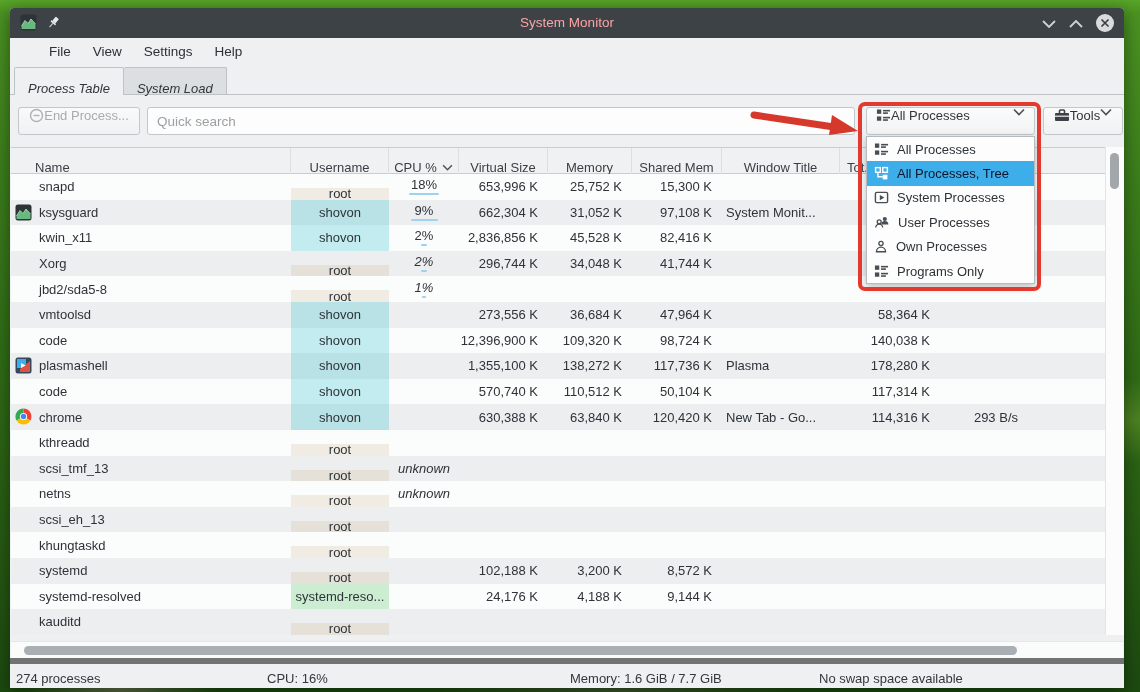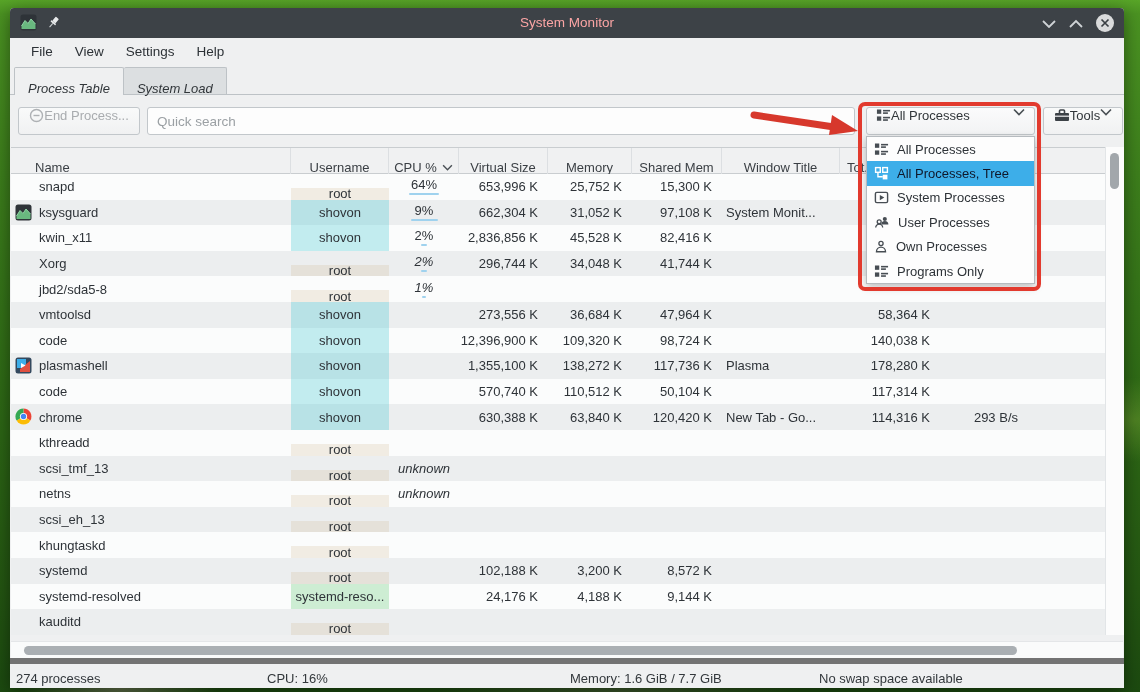--- a/index.html
+++ b/index.html
@@ -16,21 +16,21 @@
   #win{position:absolute;left:10px;top:8px;width:1114px;height:680px;background:#eff0f1;
        border-radius:4px 4px 0 0;box-shadow:0 4px 18px rgba(0,0,0,.45);}
   .titlebar{position:absolute;left:0;top:0;right:0;height:30px;background:#3d4247;border-radius:4px 4px 0 0;}
   .tb-left{position:absolute;left:10px;top:6px;display:flex;gap:9px;align-items:center;}
   .tb-title{position:absolute;left:0;right:0;top:0;height:30px;line-height:30px;text-align:center;
             color:#fca5a5;font-size:13.5px;}
   .tb-right{position:absolute;right:10px;top:5px;display:flex;gap:13px;align-items:center;height:20px;}
   .tb-btn{color:#cfd3d6;display:flex;align-items:center;cursor:default;}
   .close-circle{width:18px;height:18px;border-radius:50%;background:#dadbdc;display:flex;align-items:center;justify-content:center;}
   
-  .menubar{position:absolute;left:0;top:30px;right:0;height:28px;display:flex;align-items:center;padding-left:10px;}
+  .menubar{position:absolute;left:0;top:30px;right:0;height:28px;display:flex;align-items:center;padding-left:28px;}
   .menu-item{padding:0 11px;font-size:13.5px;color:#2c3136;line-height:28px;}
   .tabbar{position:absolute;left:0;top:58px;right:0;height:29px;display:flex;align-items:flex-end;padding-left:4px;
           border-bottom:1px solid #bdc2c6;box-sizing:border-box;}
   .tab{font-size:13px;color:#31363a;padding:7px 13px;height:27px;line-height:27px;border:1px solid #bdc2c6;
        border-bottom:none;border-radius:2px 2px 0 0;box-sizing:border-box;font-style:italic;}
   .tab.active{background:#eff0f1;margin-bottom:-1px;height:28px;}
   .tab.inactive{background:#dcdfe1;border-left:none;margin-top:36px;}
   
   .btn{position:absolute;height:28px;box-sizing:border-box;border:1px solid #c2c7cb;border-radius:3px;
        background:linear-gradient(#f9fafa,#f0f1f2);display:flex;align-items:flex-start;justify-content:center;
@@ -232,21 +232,21 @@
           <span>Upload</span>
         </div>
       </div>
     <div id="rows">
         <div class="trow grid">
           <div class="cell name">
             <span>snapd</span>
           </div>
           <div class="cell user u-root">root</div>
           <div class="cell cpu">
-            <span>64%</span>
+            <span>18%</span>
             <i class="bar" style="width: 30px;"></i>
           </div>
           <div class="cell num">653,996 K</div>
           <div class="cell num">25,752 K</div>
           <div class="cell num">15,300 K</div>
           <div class="cell wt"></div>
           <div class="cell num"></div>
           <div class="cell num dl"></div>
           <div class="cell num"></div>
         </div>

